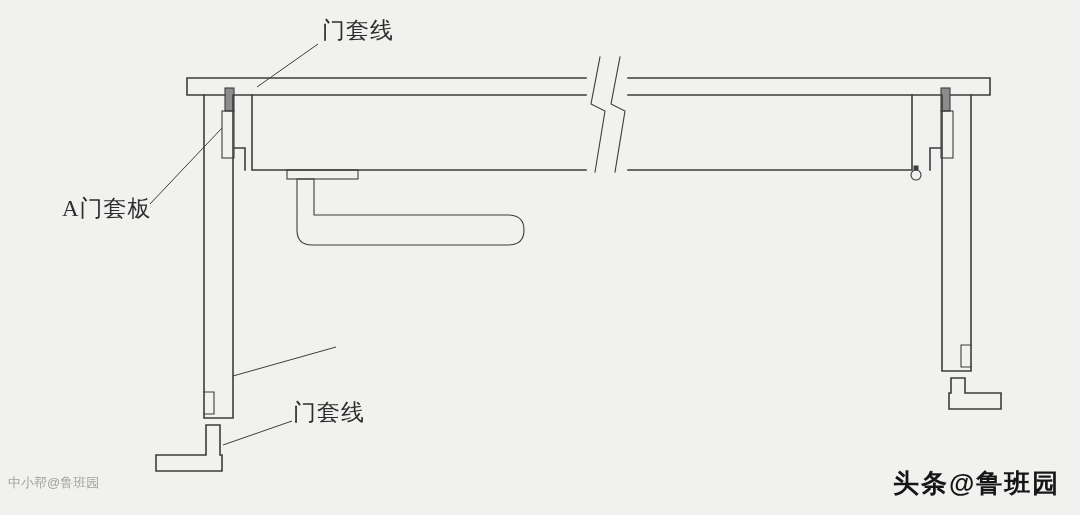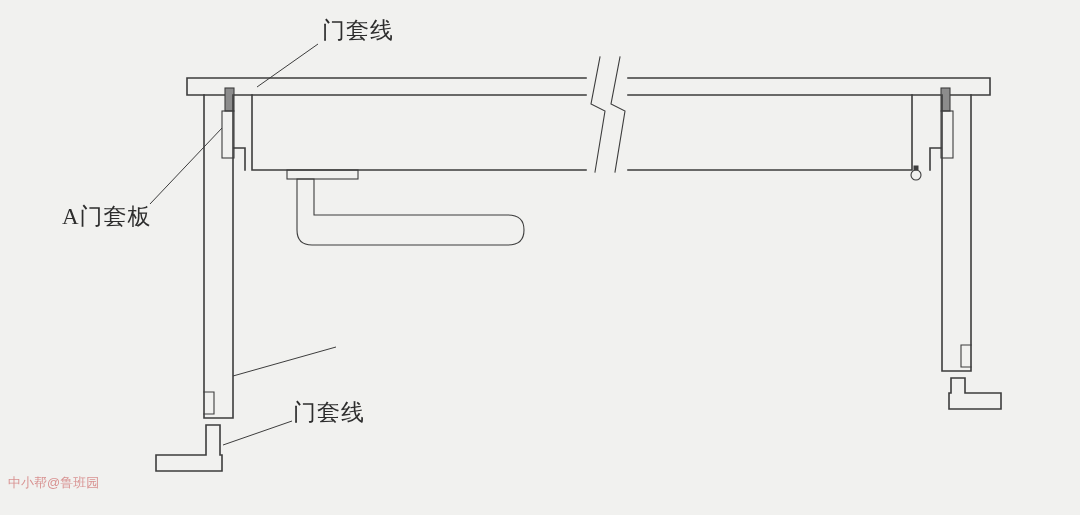--- a/index.html
+++ b/index.html
@@ -28,21 +28,21 @@
     font-weight:700;
     font-size:26px;
     color:#161616;
     letter-spacing:2px;
     white-space:nowrap;
   }
   .wm-left {
     position:absolute;
     font-family:"Liberation Sans", sans-serif;
     font-size:13px;
-    color:#b91c1c;
+    color:#404040;
     opacity:0.45;
     white-space:nowrap;
   }
 </style>
 </head>
 <body>
 
 <div class="canvas">
 
   <svg width="1080" height="515" viewBox="0 0 1080 515">
@@ -93,21 +93,22 @@
     <g>
       <path class="leader" d="M318,44 L257,87"></path>
       <path class="leader" d="M150,204 L222,128"></path>
       <path class="leader" d="M336,347 L233,376"></path>
       <path class="leader" d="M292,421 L223,445"></path>
     </g>
   </svg>
 
   <div class="lbl" style="left:322px; top:18px;">门套线</div>
 
-  <div class="lbl" style="left:62px; top:204px;">A门套板</div>
+  <div class="lbl" style="left:62px; top:196px;">A门套板</div>
 
 
   <div class="lbl" style="left:293px; top:400px;">门套线</div>
 
   <div class="wm-left" style="left:8px; top:474px;">中小帮@鲁班园</div>
 
+  <div class="wm-right" style="left:893px; top:466px;">头条@鲁班园</div>
 
 </div>
 
 </body></html>

